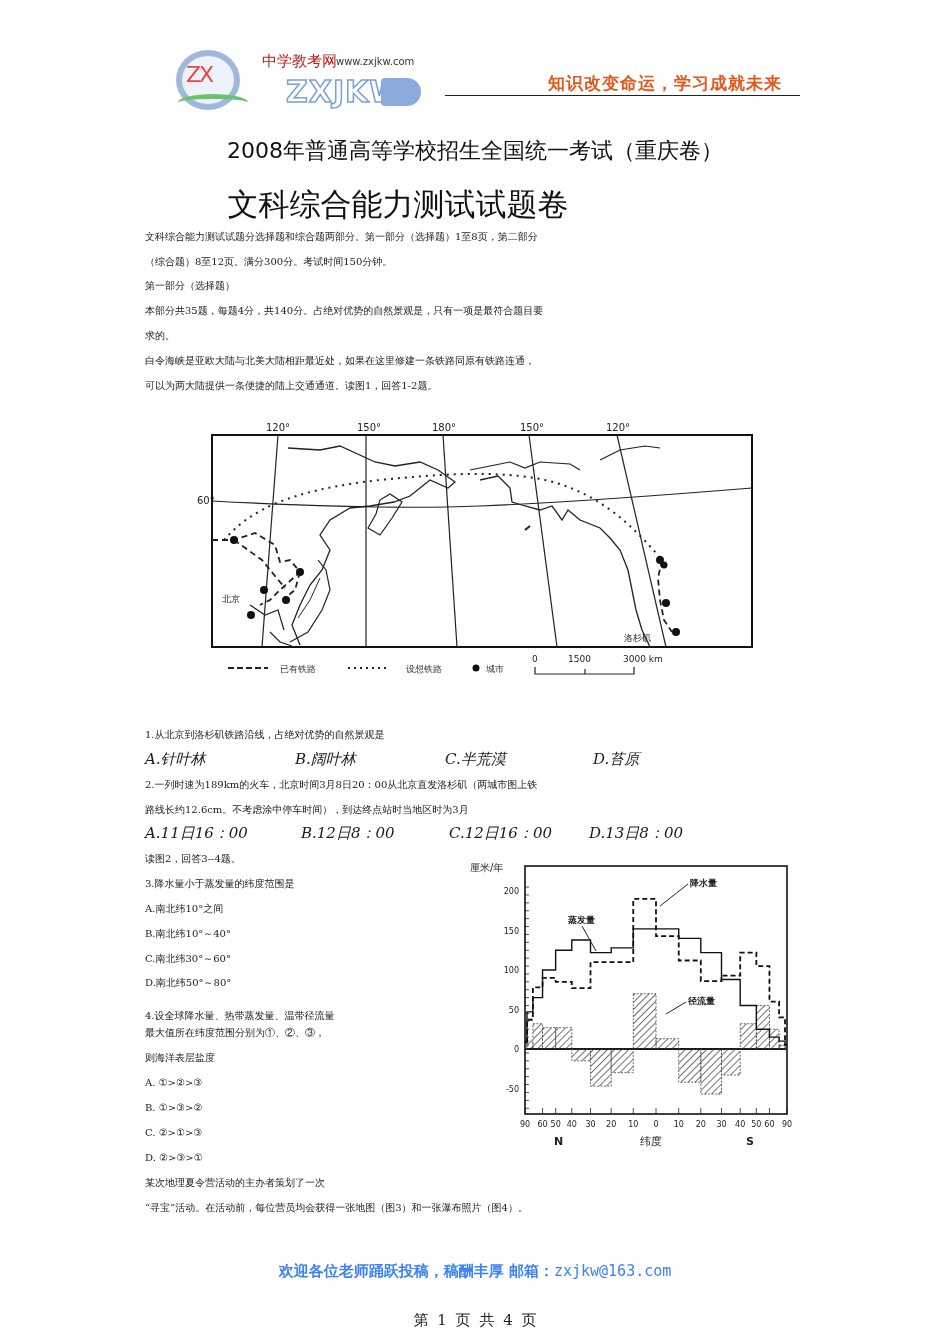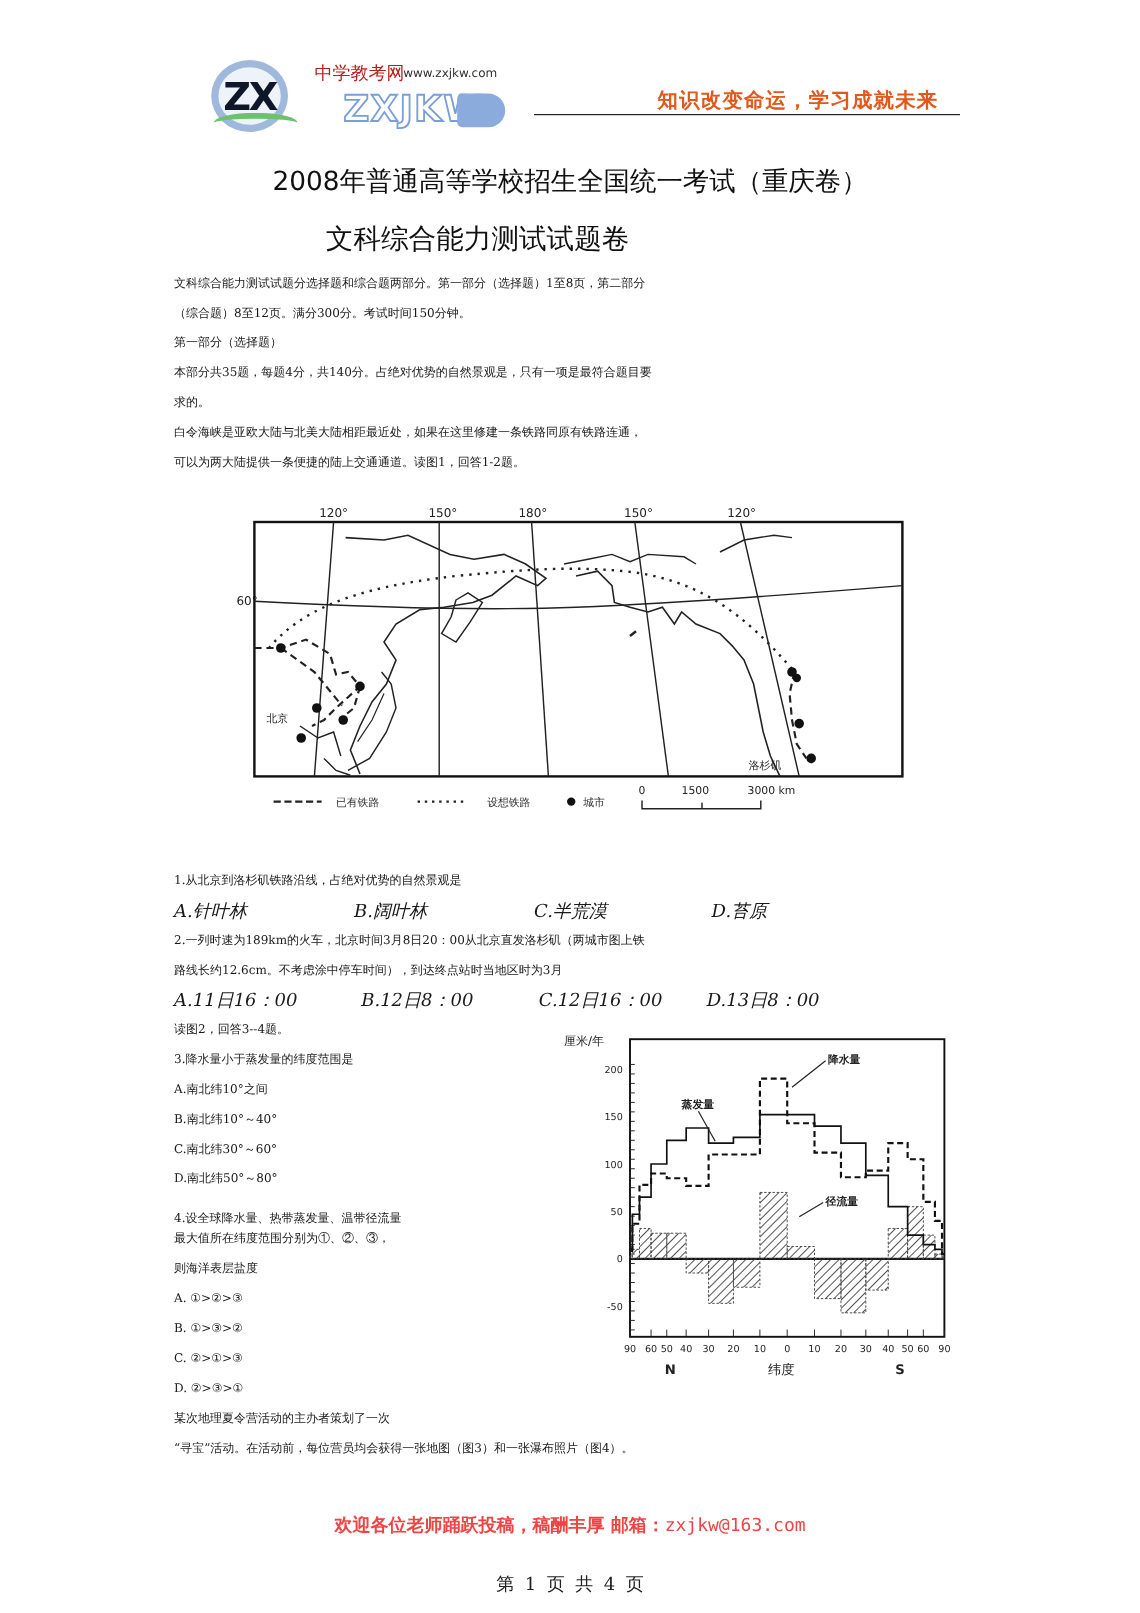--- a/index.html
+++ b/index.html
@@ -3,53 +3,53 @@
 <meta charset="utf-8">
 <style>
   html, body { margin:0; padding:0; background:#ffffff; }
   body { width:950px; height:1344px; position:relative; overflow:hidden;
          font-family:"DejaVu Serif","Liberation Serif",serif; color:#1a1a1a; }
   .abs { position:absolute; }
   
   .logo-wrap { left:176px; top:46px; width:245px; height:70px; }
   .logo-ring { left:0; top:4px; width:64px; height:60px; border-radius:50%;
                border:6px solid #9fb8dc; background:#eef3fa; box-sizing:border-box; }
-  .logo-zx { left:10px; top:16px; font-family:"DejaVu Sans",sans-serif; font-weight:bold;
-             font-size:32px; letter-spacing:-2px; color:#0f172a; }
+  .logo-zx { left:10px; top:16px; font-family:"DejaVu Sans",sans-serif; font-weight:normal;
+             font-size:22px; letter-spacing:-2px; color:#ef4444; }
   .logo-swoosh { left:2px; top:48px; width:70px; height:12px; border-radius:50% 50% 0 0;
                  border-top:5px solid #6cc26c; }
   .logo-cn { left:86px; top:6px; font-family:"DejaVu Sans",sans-serif; font-size:15px; color:#b91c1c; }
   .logo-url { left:160px; top:10px; font-family:"DejaVu Sans",sans-serif; font-size:10px; color:#333; }
   .logo-big { left:74px; top:28px; font-family:"DejaVu Sans",sans-serif; font-size:30px;
               font-weight:bold; letter-spacing:1px; color:#ffffff;margin-left:36px;
               -webkit-text-stroke:1.5px #7a9fd6; }
   .logo-leaf { left:205px; top:32px; width:40px; height:28px; background:#8aabdc;
                border-radius:4px 14px 14px 4px; }
   .slogan { left:548px; top:72px; font-family:"DejaVu Sans",sans-serif; font-weight:bold;
             font-size:17px; color:#e0581b; letter-spacing:1px; }
   .header-rule { left:445px; top:95px; width:355px; height:0; border-top:1.5px solid #222; }
 
   .title1 { left:0; width:950px; top:136px; text-align:center;
             font-family:"DejaVu Sans",sans-serif; font-size:22px; color:#111; }
   .title2 { left:0; width:796px; top:184px; text-align:center;
-            font-family:"DejaVu Sans",sans-serif; font-size:23px; color:#111; }
+            font-family:"DejaVu Sans",sans-serif; font-size:31px; color:#111; }
 
   .p { left:145px; width:665px; font-size:10px; line-height:25px; }
   .center { }
   .opt-row { left:145px; width:665px; font-size:15px; line-height:25px; display:flex; }
   .opt-row span { display:inline-block;font-style:italic; }
 
   
   .map { left:180px; top:410px; width:600px; height:285px; }
   
   .chart { left:468px; top:856px; width:345px; height:300px; }
   svg text { font-family:"DejaVu Sans",sans-serif; }
 
   .footer-green { left:0; width:950px; top:1262px; text-align:center;
-                  font-family:"DejaVu Sans",sans-serif; font-size:15px; color:#ef4444; font-weight:bold; }
+                  font-family:"DejaVu Sans",sans-serif; font-size:15px; color:#3b82f6; font-weight:bold; }
   .footer-green .mail { font-family:"DejaVu Sans Mono",monospace; font-weight:normal; font-size:15px; }
   .page-num { left:0; width:950px; top:1287px; text-align:center; font-size:15px; color:#222; word-spacing:4px;margin-top:24px; }
 </style>
 </head>
 <body>
 
 <div class="abs logo-wrap">
   <div class="abs logo-ring"></div>
   <div class="abs logo-zx"><span>ZX</span></div>
   <div class="abs logo-swoosh"></div>

